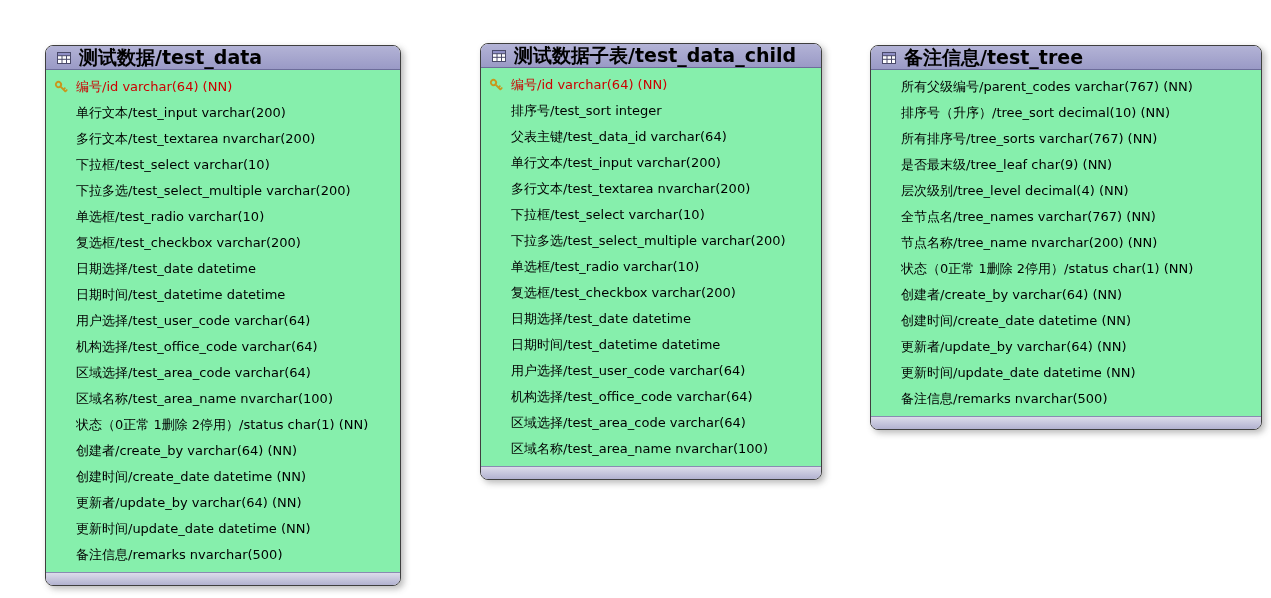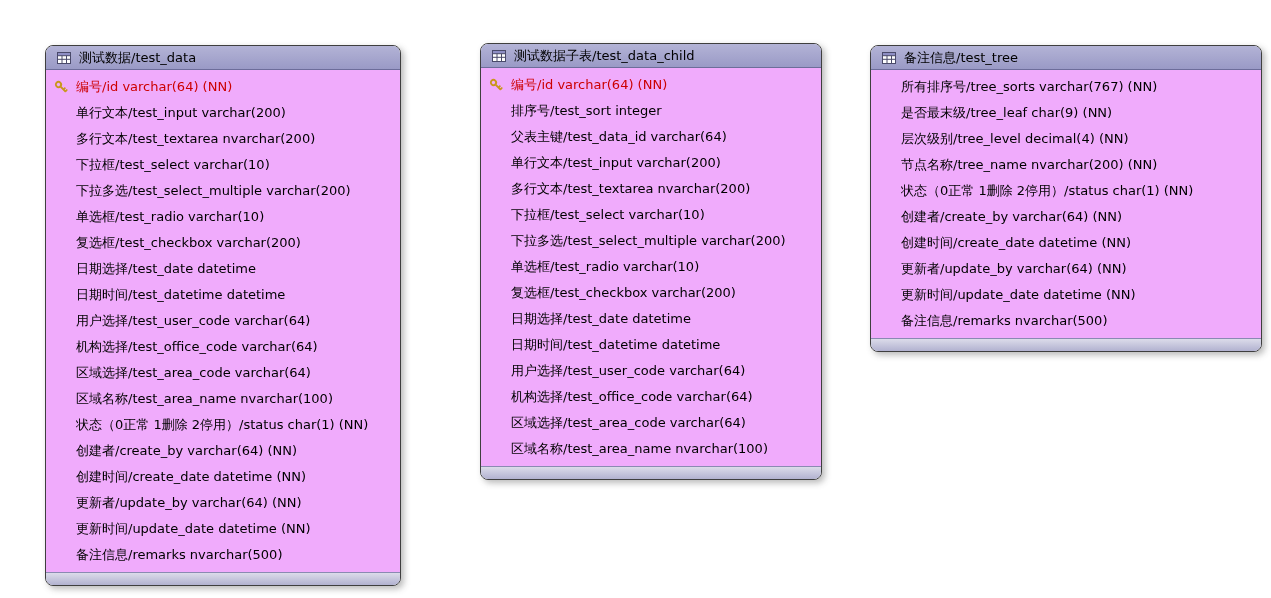--- a/index.html
+++ b/index.html
@@ -29,30 +29,30 @@
     background:linear-gradient(to bottom,var(--header-bg-top),var(--header-bg-bottom));
     border-bottom:1px solid #6d6d9a;
     display:flex;
     align-items:center;
     padding-left:11px;
     gap:8px;
     flex:0 0 auto;
     cursor:move;
   }
   .table-title{
-    font-size:13px;
-    font-weight:400;
+    font-size:19px;
+    font-weight:700;
     color:#000000;
     white-space:nowrap;
   }
   .table-icon{display:inline-flex;align-items:center;}
   .table-body{
     flex:1 1 auto;
     padding:4px 0;
-    background:#f0abfc;
+    background:#86efac;
   }
   .field-row{
     display:flex;
     align-items:center;
     height:26px;
     font-size:13px;
     color:#000000;
     white-space:nowrap;
   }
   .field-row.pk .field-label{color:var(--pk-color);}
@@ -278,29 +278,41 @@
           <line x1="0.5" y1="7.3" x2="13.5" y2="7.3" stroke="#4a4a6a"></line>
           <line x1="5" y1="3.7" x2="5" y2="11.5" stroke="#4a4a6a"></line>
           <line x1="9.5" y1="3.7" x2="9.5" y2="11.5" stroke="#4a4a6a"></line>
         </svg>
       </span>
       <span class="table-title">备注信息/test_tree</span>
     </div>
     <div class="table-body">
         <div class="field-row">
           <span class="row-gutter"></span>
+          <span class="field-label">所有父级编号/parent_codes varchar(767) (NN)</span>
+        </div>
+        <div class="field-row">
+          <span class="row-gutter"></span>
+          <span class="field-label">排序号（升序）/tree_sort decimal(10) (NN)</span>
+        </div>
+        <div class="field-row">
+          <span class="row-gutter"></span>
           <span class="field-label">所有排序号/tree_sorts varchar(767) (NN)</span>
         </div>
         <div class="field-row">
           <span class="row-gutter"></span>
           <span class="field-label">是否最末级/tree_leaf char(9) (NN)</span>
         </div>
         <div class="field-row">
           <span class="row-gutter"></span>
           <span class="field-label">层次级别/tree_level decimal(4) (NN)</span>
+        </div>
+        <div class="field-row">
+          <span class="row-gutter"></span>
+          <span class="field-label">全节点名/tree_names varchar(767) (NN)</span>
         </div>
         <div class="field-row">
           <span class="row-gutter"></span>
           <span class="field-label">节点名称/tree_name nvarchar(200) (NN)</span>
         </div>
         <div class="field-row">
           <span class="row-gutter"></span>
           <span class="field-label">状态（0正常 1删除 2停用）/status char(1) (NN)</span>
         </div>
         <div class="field-row">

